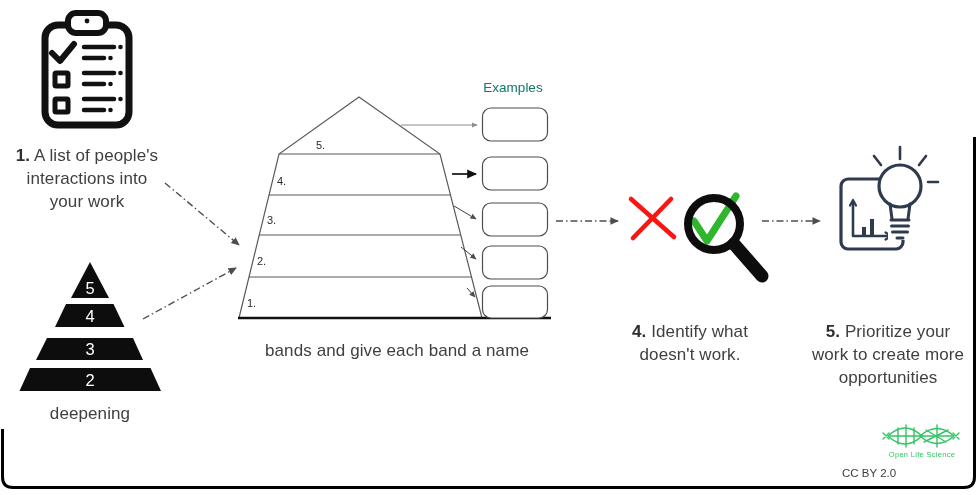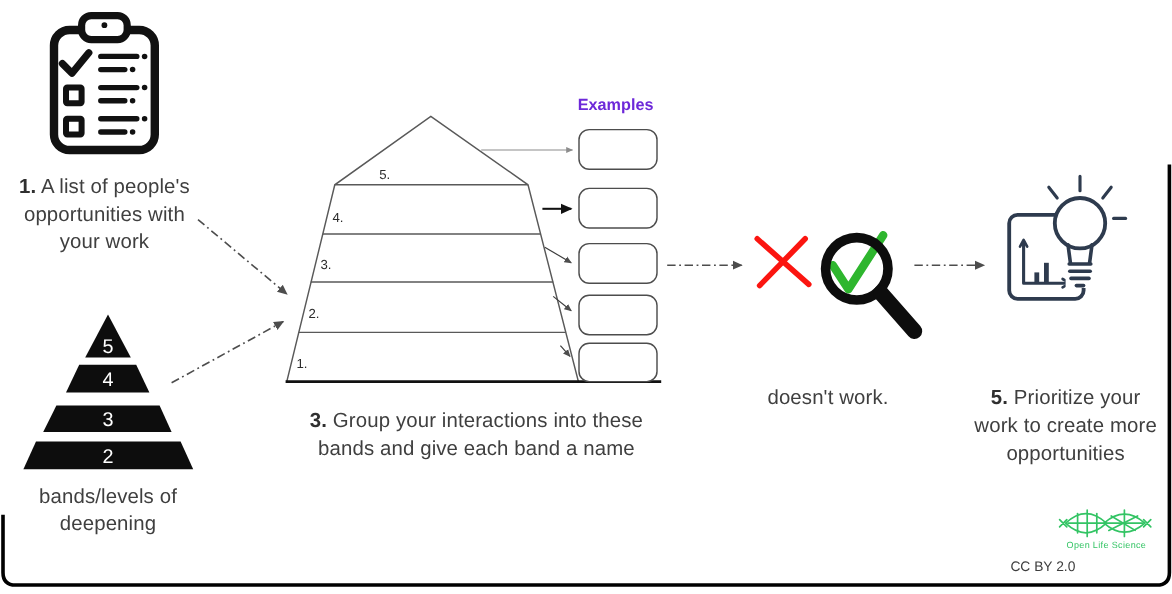--- a/index.html
+++ b/index.html
@@ -8,21 +8,21 @@
     font-family:"Liberation Sans",sans-serif;
   }
   svg.layer{position:absolute;left:0;top:0;}
   .caption{
     position:absolute;text-align:center;color:#3f3f3f;
     font-size:17px;line-height:23px;letter-spacing:.1px;
   }
   .caption .num{font-weight:bold;color:#2f2f2f;}
   .examples-title{
     position:absolute;left:467px;top:80px;width:92px;text-align:center;
-    font-weight:bold;font-size:13.5px;color:#6d28d9;
+    font-weight:normal;font-size:13.5px;color:#0f766e;
   }
   .ols-text{
     position:absolute;left:862px;top:450px;width:120px;text-align:center;
     font-size:7.5px;color:#33c464;letter-spacing:.3px;
   }
   .ccby{
     position:absolute;left:842px;top:467px;width:120px;text-align:left;
     font-size:11.5px;color:#3d3d3d;
   }
 </style>
@@ -166,35 +166,34 @@
       <path d="M953,433 L959,439 M959,433 L953,439"></path>
     </g>
 
     <path d="M974.5,137 L974.5,477 Q974.5,487.5 964,487.5 L13,487.5 Q2.5,487.5 2.5,477 L2.5,429" stroke="#000" stroke-width="3" fill="none"></path>
   </svg>
 
   <div class="examples-title">Examples</div>
 
   <div class="caption" style="left:6px;top:144px;width:162px;">
     <div><span class="num">1.</span> <span>A list of people's</span></div>
-    <div>opportunities with</div>
+    <div>interactions into</div>
     <div>your work</div>
   </div>
 
   <div class="caption" style="left:8px;top:402px;width:164px;">
-    <div>bands/levels of</div>
     <div>deepening</div>
   </div>
 
   <div class="caption" style="left:237px;top:339px;width:320px;">
-    <div><span class="num">3.</span> <span>Group your interactions into these</span></div>
     <div>bands and give each band a name</div>
   </div>
 
   <div class="caption" style="left:612px;top:320px;width:156px;">
+    <div><span class="num">4.</span> <span>Identify what</span></div>
     <div>doesn't work.</div>
   </div>
 
   <div class="caption" style="left:797px;top:320px;width:182px;">
     <div><span class="num">5.</span> <span>Prioritize your</span></div>
     <div>work to create more</div>
     <div>opportunities</div>
   </div>
 
   <div class="ols-text">Open Life Science</div>

